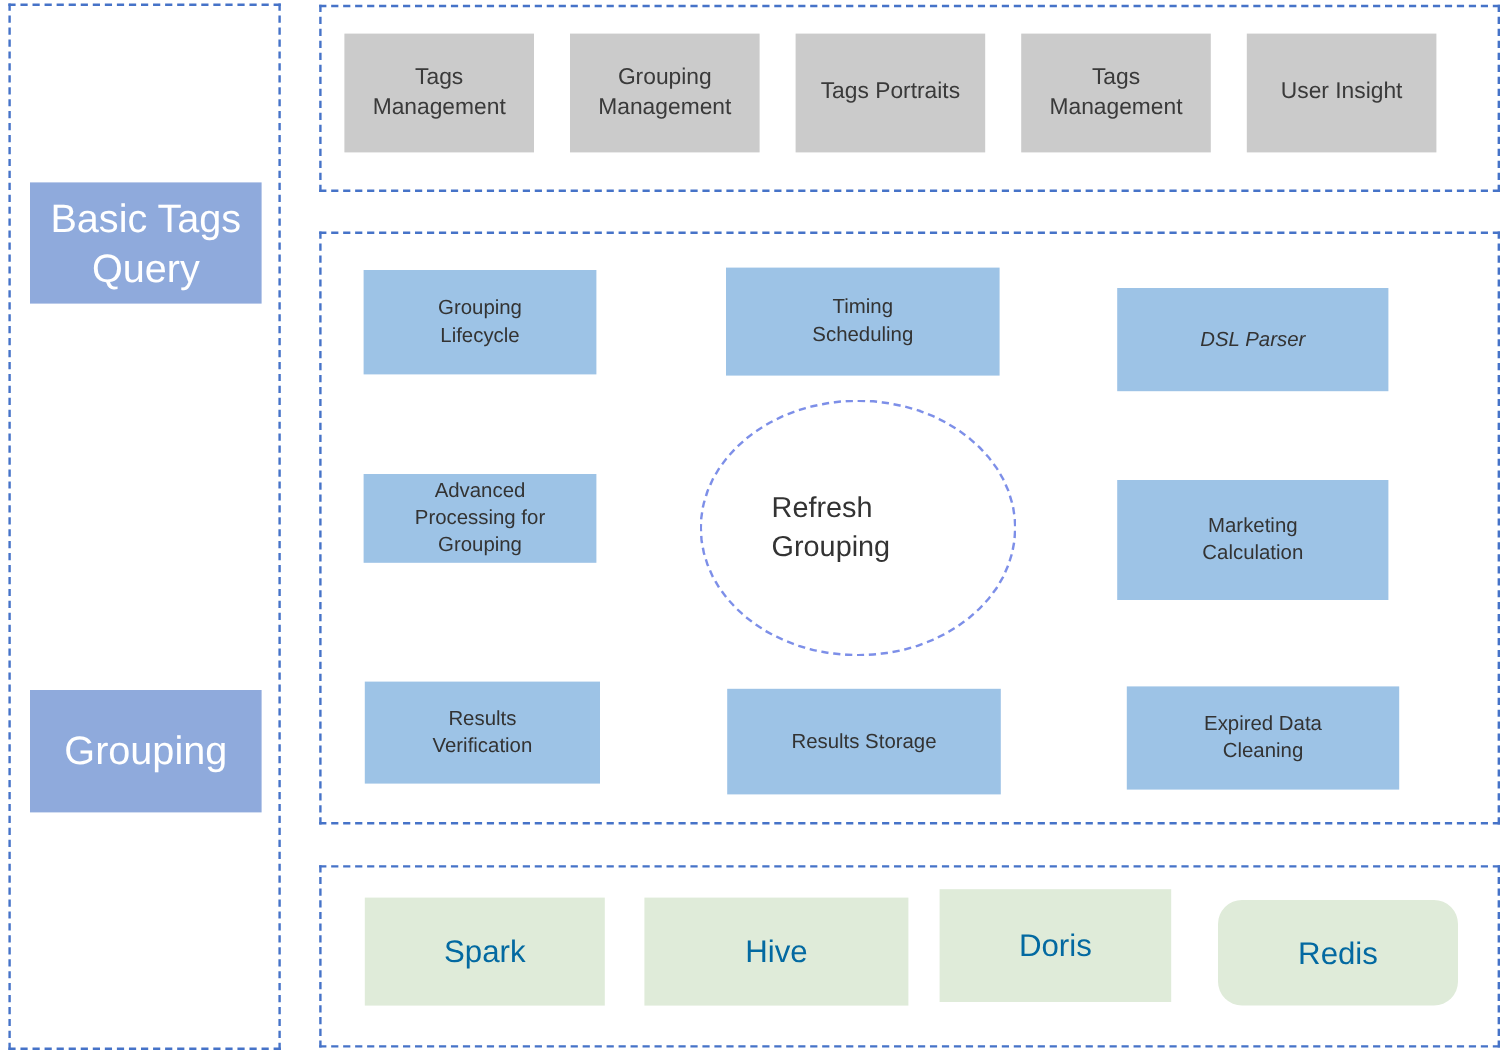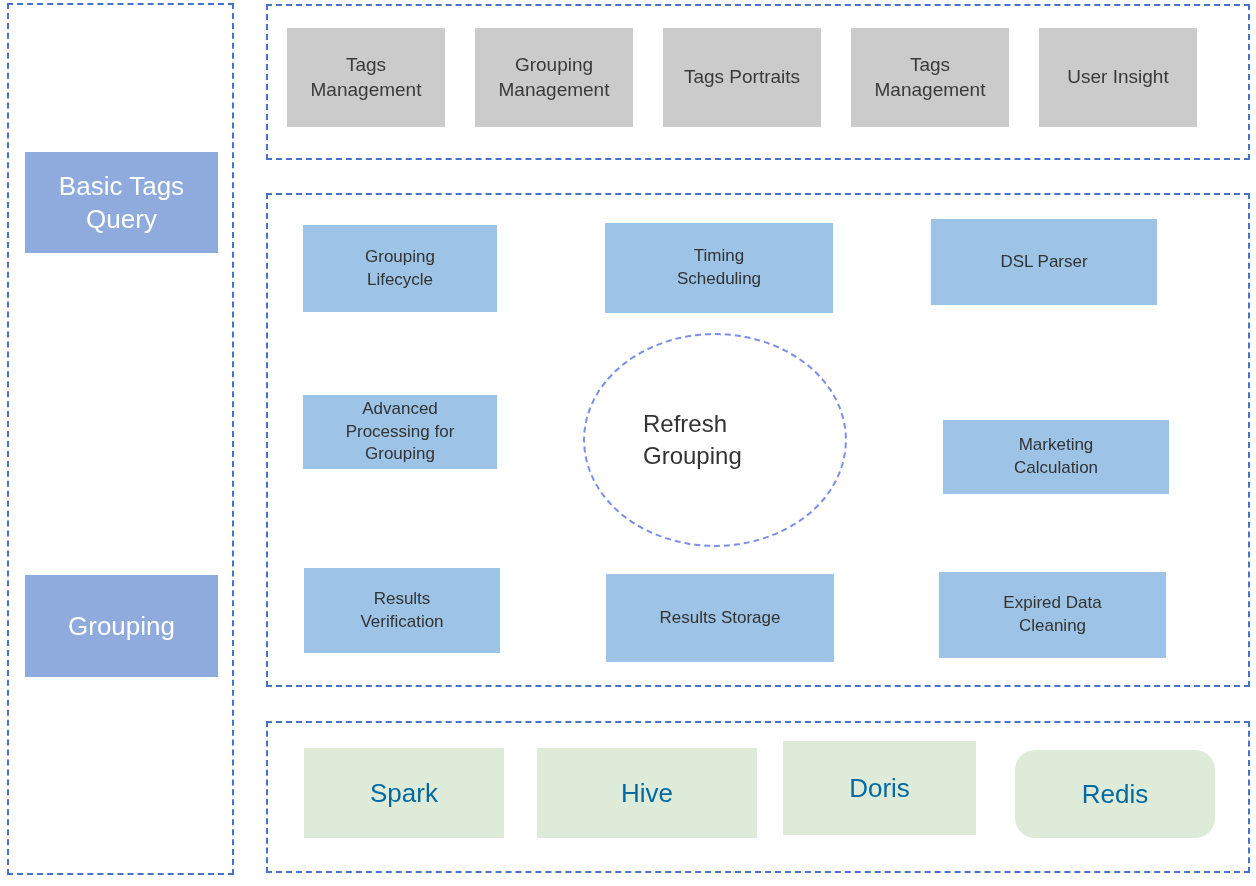--- a/index.html
+++ b/index.html
@@ -27,21 +27,21 @@
   #engine-panel{left:266px;top:193px;width:984px;height:494px;}
   #storage-panel{left:266px;top:721px;width:984px;height:152px;}
 
   .box{
     position:absolute;
     display:flex;align-items:center;justify-content:center;
     text-align:center;
   }
   .sidebar-box{
     background:var(--sidebar-box);color:#fff;
-    font-size:26px;line-height:1.25;
+    font-size:33px;line-height:1.25;
     width:193px;left:25px;
   }
   #sidebar-box-0{top:152px;height:101px;}
   #sidebar-box-1{top:575px;height:102px;}
 
   .app-box{
     background:var(--app-box);color:var(--dark-text);
     font-size:19px;line-height:1.3;
     top:28px;width:158px;height:99px;padding:0 20px;
   }
@@ -50,23 +50,23 @@
   #app-box-2{left:663px;}
   #app-box-3{left:851px;}
   #app-box-4{left:1039px;padding:0 10px;}
 
   .module-box{
     background:var(--module-box);color:#333;
     font-size:17px;line-height:1.35;
   }
   #module-box-0{left:303px;top:225px;width:194px;height:87px;padding:0 28px;}
   #module-box-1{left:605px;top:223px;width:228px;height:90px;padding:0 58px;}
-  #module-box-2{left:931px;top:219px;width:226px;height:86px;padding:0 46px;}
+  #module-box-2{left:931px;top:240px;width:226px;height:86px;padding:0 46px;font-style:italic;}
   #module-box-3{left:303px;top:395px;width:194px;height:74px;padding:0 28px;}
-  #module-box-4{left:931px;top:420px;width:226px;height:74px;padding:0 60px;margin-left:12px;}
+  #module-box-4{left:931px;top:400px;width:226px;height:100px;padding:0 60px;}
   #module-box-5{left:304px;top:568px;width:196px;height:85px;padding:0 40px;}
   #module-box-6{left:606px;top:574px;width:228px;height:88px;padding:0 52px;}
   #module-box-7{left:939px;top:572px;width:227px;height:86px;padding:0 56px;}
 
   #refresh-circle{
     position:absolute;left:583px;top:333px;width:264px;height:214px;
     border:2px dashed var(--circle-border);
     border-radius:50%;
     display:flex;align-items:center;justify-content:center;
     text-align:left;color:#333;

